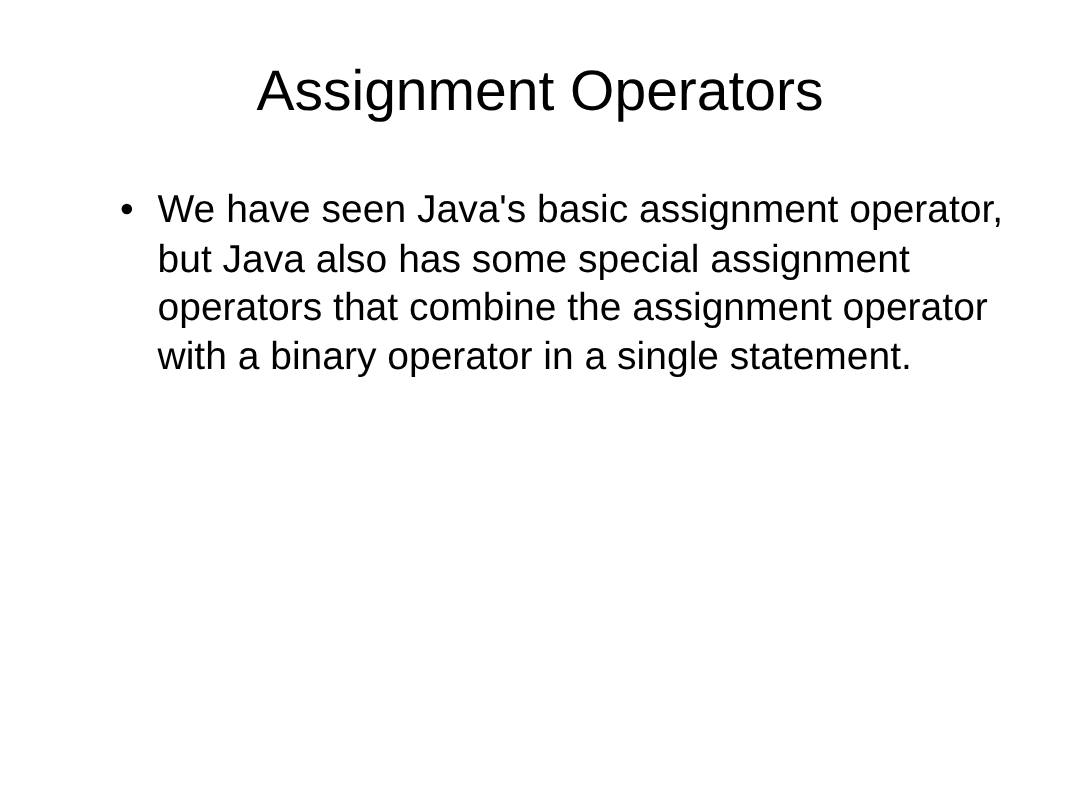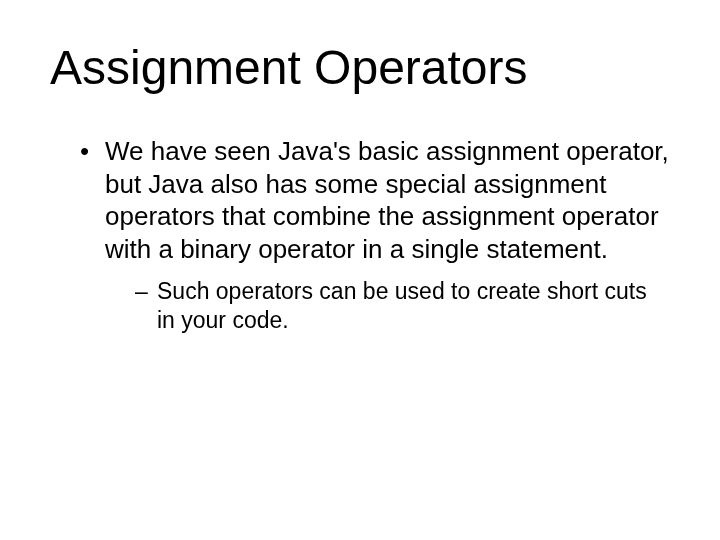--- a/index.html
+++ b/index.html
@@ -9,22 +9,22 @@
     }
     body {
       width: 720px;
       height: 540px;
       background: #ffffff;
       font-family: Arial, Helvetica, sans-serif;
       color: #000000;
       padding: 30px 50px;
     }
     .title {
-      text-align: left;
-      font-size: 48px;
+      text-align: center;
+      font-size: 38px;
       font-weight: normal;
       margin-top: 10px;
       margin-bottom: 40px;
     }
     .bullet-list {
       list-style: none;
       padding-left: 30px;
     }
     .bullet-item {
       position: relative;
@@ -60,19 +60,14 @@
     }
   </style>
 </head>
 <body>
 
 <h1 class="title">Assignment Operators</h1>
 
 <ul class="bullet-list">
   <li class="bullet-item">
     <span>We have seen Java's basic assignment operator, but Java also has some special assignment operators that combine the assignment operator with a binary operator in a single statement.</span>
-    <ul class="sub-list">
-      <li class="sub-item">
-        <span>Such operators can be used to create short cuts in your code.</span>
-      </li>
-    </ul>
   </li>
 </ul>
 
 </body></html>

